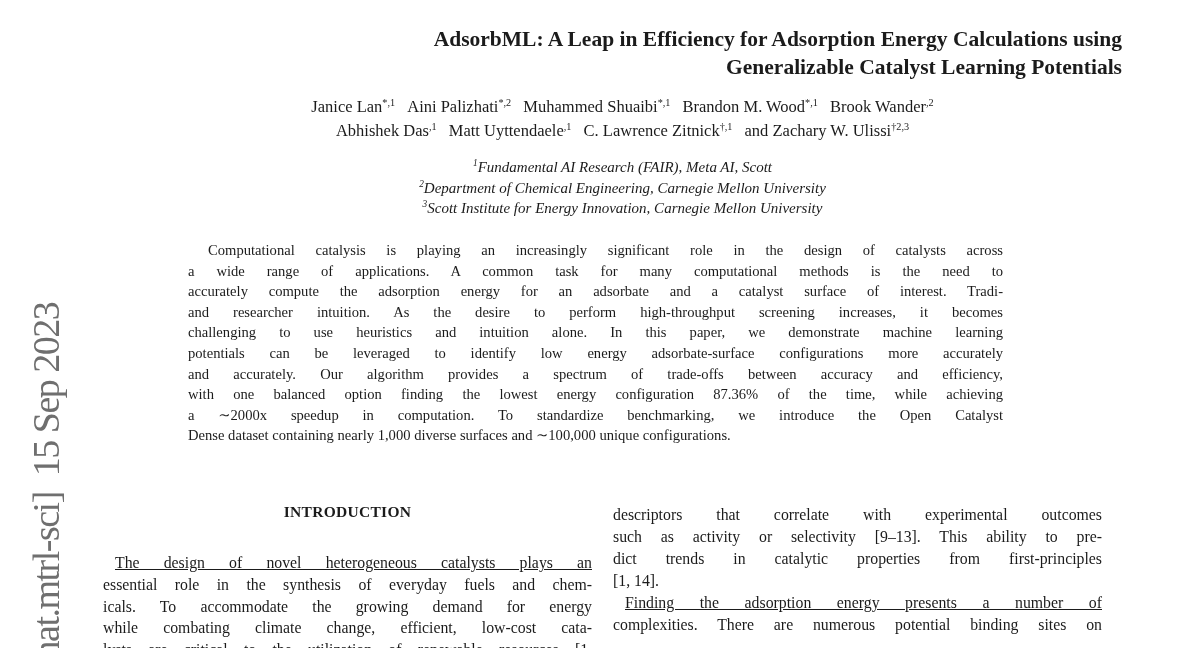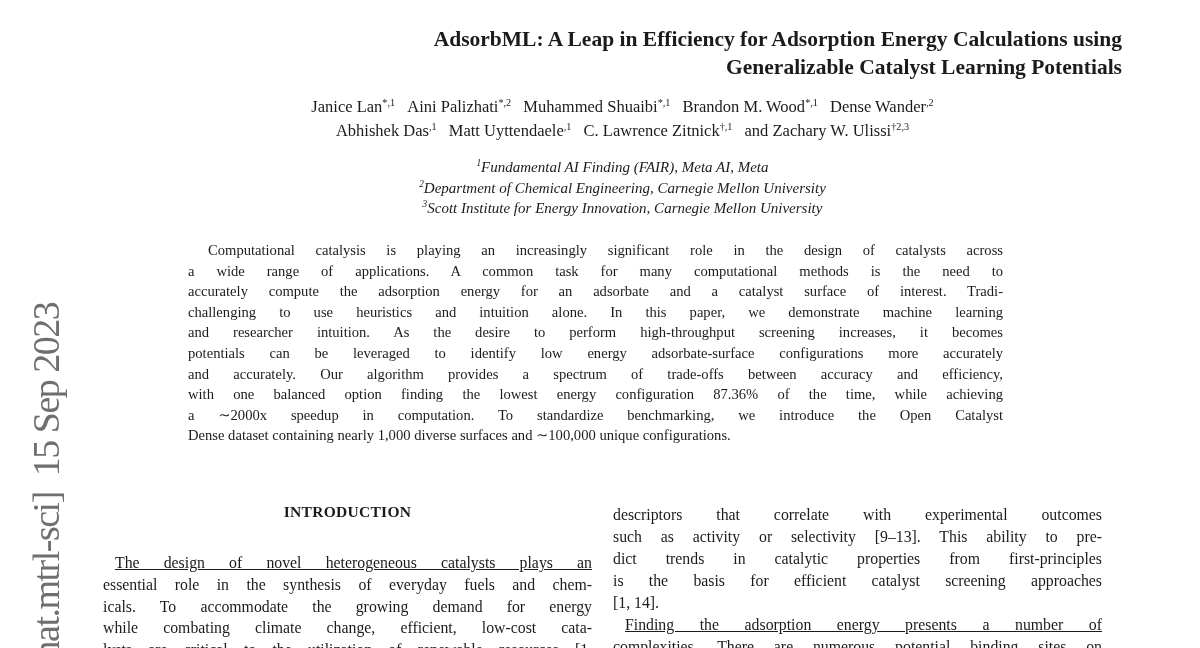--- a/index.html
+++ b/index.html
@@ -64,42 +64,42 @@
   <span>AdsorbML: A Leap in Efficiency for Adsorption Energy Calculations using</span>
   <span>Generalizable Catalyst Learning Potentials</span>
 </h1>
 
 <div class="authors">
   <div>
     <span class="author"><span>Janice Lan</span><sup>*,1</sup></span>
     <span class="author"><span>Aini Palizhati</span><sup>*,2</sup></span>
     <span class="author"><span>Muhammed Shuaibi</span><sup>*,1</sup></span>
     <span class="author"><span>Brandon M. Wood</span><sup>*,1</sup></span>
-    <span class="author"><span>Dense Wander</span><sup>,2</sup></span>
+    <span class="author"><span>Brook Wander</span><sup>,2</sup></span>
   </div>
   <div>
     <span class="author"><span>Abhishek Das</span><sup>,1</sup></span>
     <span class="author"><span>Matt Uyttendaele</span><sup>,1</sup></span>
     <span class="author"><span>C. Lawrence Zitnick</span><sup>†,1</sup></span>
     <span class="author"><span>and Zachary W. Ulissi</span><sup>†2,3</sup></span>
   </div>
 </div>
 
 <div class="affils">
-  <div><sup>1</sup><span>Fundamental AI Finding (FAIR), Meta AI, Meta</span></div>
+  <div><sup>1</sup><span>Fundamental AI Research (FAIR), Meta AI, Scott</span></div>
   <div><sup>2</sup><span>Department of Chemical Engineering, Carnegie Mellon University</span></div>
   <div><sup>3</sup><span>Scott Institute for Energy Innovation, Carnegie Mellon University</span></div>
 </div>
 
 <section class="abstract">
     <div class="tline indent">Computational catalysis is playing an increasingly significant role in the design of catalysts across</div>
     <div class="tline">a wide range of applications.  A common task for many computational methods is the need to</div>
     <div class="tline">accurately compute the adsorption energy for an adsorbate and a catalyst surface of interest.  Tradi-</div>
+    <div class="tline">and researcher intuition. As the desire to perform high-throughput screening increases, it becomes</div>
     <div class="tline">challenging to use heuristics and intuition alone.  In this paper, we demonstrate machine learning</div>
-    <div class="tline">and researcher intuition. As the desire to perform high-throughput screening increases, it becomes</div>
     <div class="tline">potentials can be leveraged to identify low energy adsorbate-surface configurations more accurately</div>
     <div class="tline">and accurately.  Our algorithm provides a spectrum of trade-offs between accuracy and efficiency,</div>
     <div class="tline">with one balanced option finding the lowest energy configuration 87.36% of the time, while achieving</div>
     <div class="tline">a ∼2000x speedup in computation.  To standardize benchmarking, we introduce the Open Catalyst</div>
     <div class="tline no-j">Dense dataset containing nearly 1,000 diverse surfaces and ∼100,000 unique configurations.</div>
   </section>
 
 <section class="col-left">
   <h2 class="sec-head">INTRODUCTION</h2>
   <div class="para">
@@ -109,20 +109,19 @@
       <div class="tline">while combating climate change, efficient, low-cost cata-</div>
       <div class="tline">lysts are critical to the utilization of renewable resources [1,</div>
     </div>
 </section>
 
 <section class="col-right">
   <div class="para">
       <div class="tline">descriptors that correlate with experimental outcomes</div>
       <div class="tline">such as activity or selectivity [9–13]. This ability to pre-</div>
       <div class="tline">dict trends in catalytic properties from first-principles</div>
-      <div class="tline">is the basis for efficient catalyst screening approaches</div>
       <div class="tline no-j">[1, 14].</div>
     </div>
   <div class="para">
       <div class="tline indent">Finding the adsorption energy presents a number of</div>
       <div class="tline">complexities. There are numerous potential binding sites on</div>
     </div>
 </section>
 
 </body></html>

